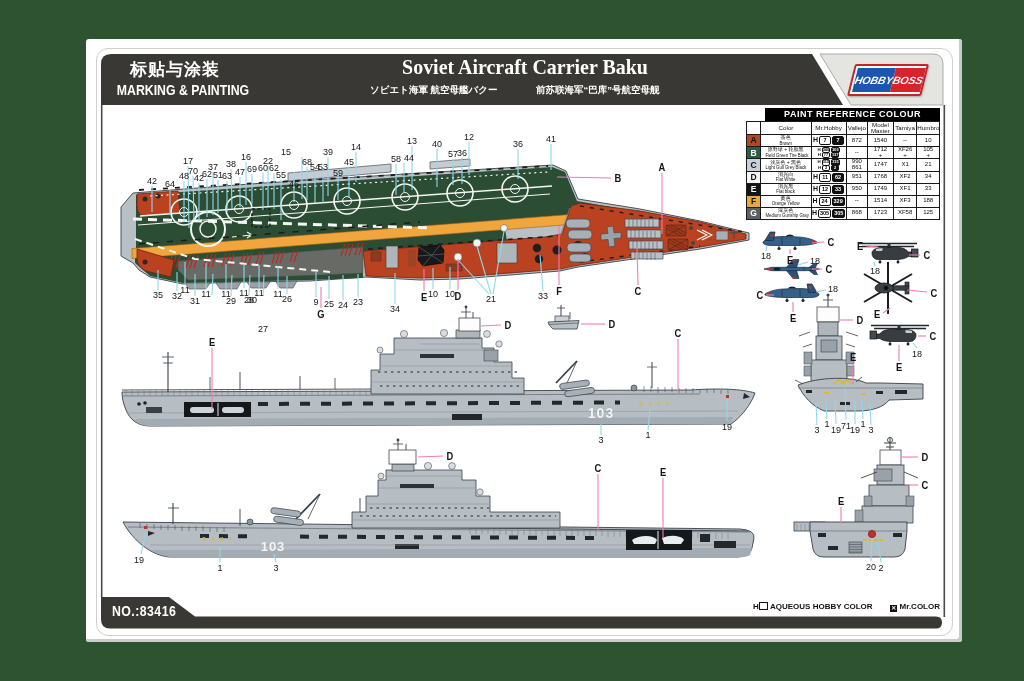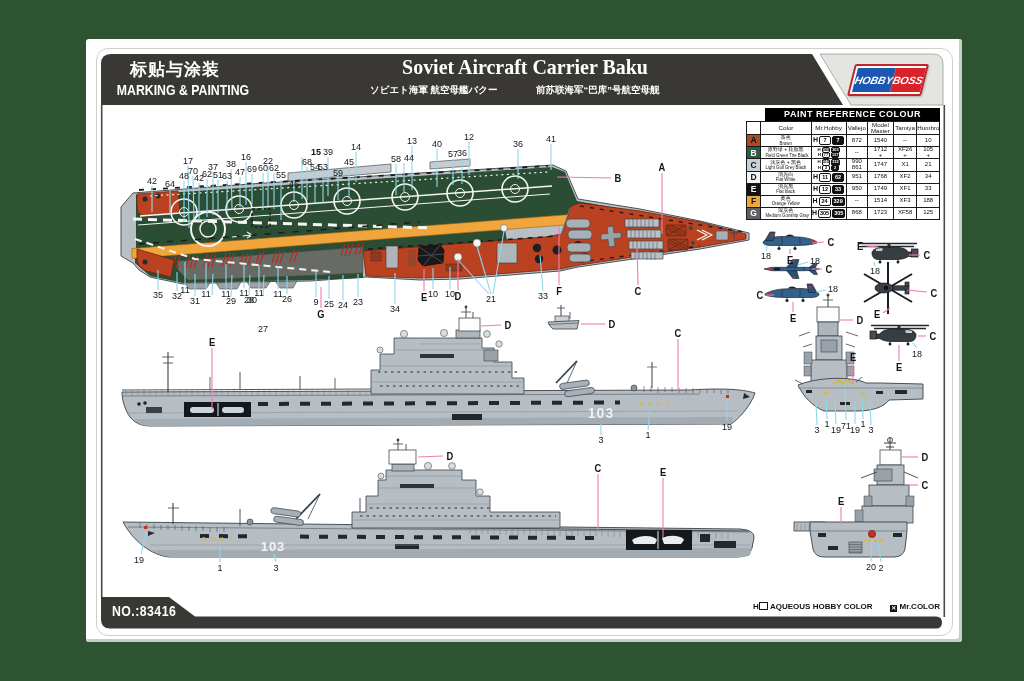--- a/index.html
+++ b/index.html
@@ -606,21 +606,21 @@
       <span class="co n" style="left: 227px; top: 176px;">63</span>
       <span class="co n" style="left: 231px; top: 164px;">38</span>
       <span class="co n" style="left: 240px; top: 172px;">47</span>
       <span class="co n" style="left: 246px; top: 157px;">16</span>
       <span class="co n" style="left: 252px; top: 169px;">69</span>
       <span class="co n" style="left: 263px; top: 168px; text-align: center;">60</span>
       <span class="co n" style="left: 268px; top: 161px;">22</span>
       <span class="co n" style="left: 274px; top: 168px;">62</span>
       <span class="co n" style="left: 281px; top: 175px;">55</span>
       <span class="co n" style="left: 294px; top: 184px;">46</span>
-      <span class="co n" style="left: 316px; top: 152px; font-weight: bold;">15</span>
+      <span class="co n" style="left: 286px; top: 152px;">15</span>
       <span class="co n" style="left: 307px; top: 162px;">68</span>
       <span class="co n" style="left: 315px; top: 167px;">54</span>
       <span class="co n" style="left: 323px; top: 167px;">53</span>
       <span class="co n" style="left: 328px; top: 152px;">39</span>
       <span class="co n" style="left: 338px; top: 165px; margin-top: 8px;">59</span>
       <span class="co n" style="left: 349px; top: 162px;">45</span>
       <span class="co n" style="left: 356px; top: 147px;">14</span>
       <span class="co n" style="left: 396px; top: 159px;">58</span>
       <span class="co n" style="left: 409px; top: 158px; text-align: right;">44</span>
       <span class="co n" style="left: 412px; top: 141px;">13</span>

